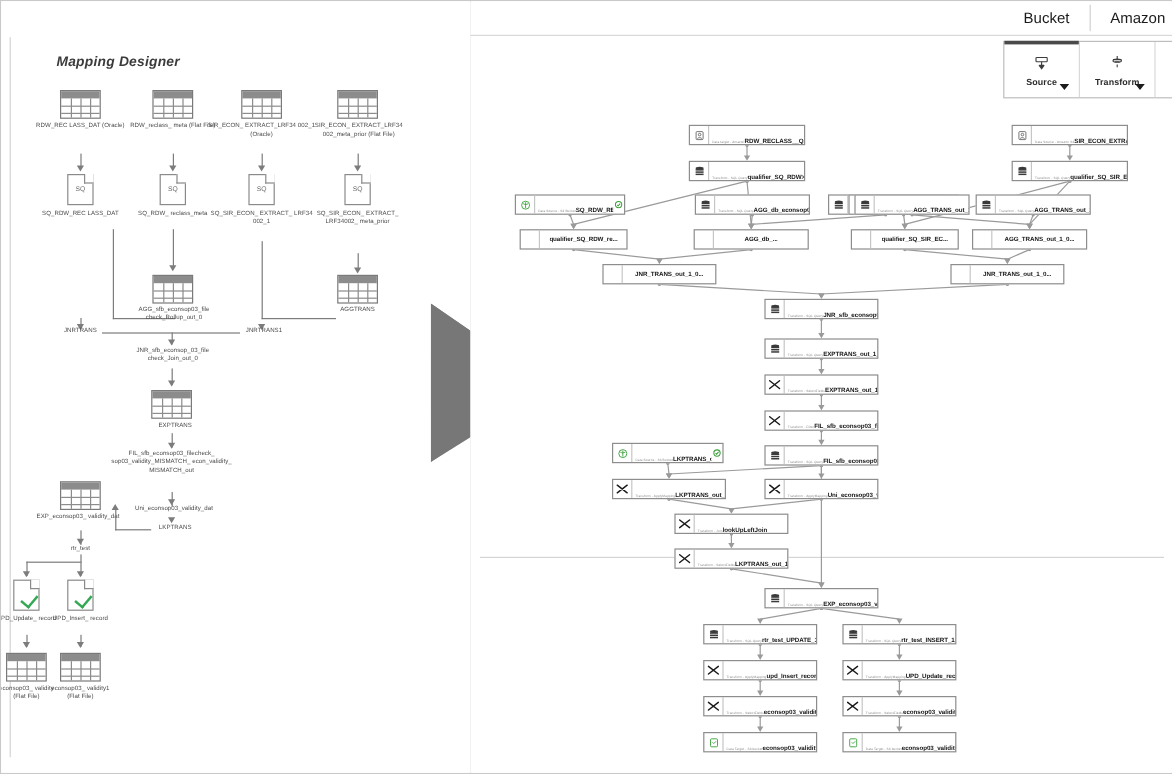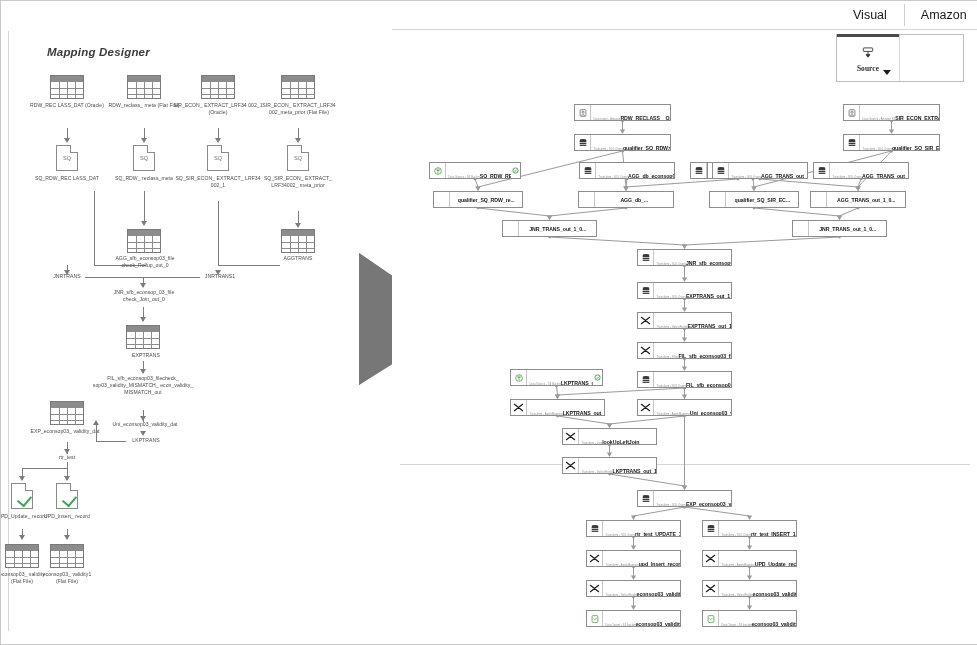--- a/index.html
+++ b/index.html
@@ -43,21 +43,21 @@
   .vline{position:absolute;left:391px;top:0;width:1px;height:643px;background:#c9c9c9;}
 
   .tabs{position:absolute;left:444px;top:0;height:28px;display:flex;align-items:center;}
   .tab{position:relative;padding:0 17px;font-size:12.5px;color:#1b1b1b;height:28px;display:flex;align-items:center;cursor:pointer;}
   .tab + .tab:before{content:"";position:absolute;left:0;top:3px;bottom:3px;width:1px;background:#d0d0d0;}
   .tabs-rule{position:absolute;left:391px;top:28px;width:586px;height:1px;background:#d8d8d8;}
 
   .toolbar{position:absolute;left:444px;top:33px;display:flex;border:1px solid #bdbdbd;background:#fff;height:48px;box-sizing:border-box;}
   .tb-btn{position:relative;width:62px;display:flex;flex-direction:column;align-items:center;justify-content:center;border-right:1px solid #d9d9d9;box-sizing:border-box;cursor:pointer;}
   .tb-btn:last-child{border-right:none;}
-  .tb-btn.wide{width:63px;font-family:Liberation Serif, serif;}
+  .tb-btn.wide{width:63px;}
   .tb-btn .tb-label{font-size:7.4px;font-weight:bold;color:#2b2b2b;margin-top:3px;letter-spacing:.1px;}
   .tb-btn .caret{position:absolute;right:8px;bottom:6px;width:0;height:0;border-left:4.5px solid transparent;border-right:4.5px solid transparent;border-top:5px solid #1c1c1c;}
   .tb-btn.active-tab:before{content:"";position:absolute;left:0;right:0;top:-1px;height:2.5px;background:#4a4a4a;}
   .tb-icon{height:17px;display:flex;align-items:center;justify-content:center;}
 
   
   .gnode{position:absolute;box-sizing:border-box;border:1px solid #8d8d8d;background:#fff;display:flex;align-items:stretch;height:17px;}
   .gnode .gicon{width:15px;border-right:1px solid #c6c6c6;display:flex;align-items:center;justify-content:center;flex:0 0 15px;}
   .gnode .gtext{flex:1;min-width:0;padding:1px 2px 0 2.5px;overflow:hidden;}
   .gnode .gsub{font-size:2.6px;color:#8b8b8b;line-height:3.2px;white-space:nowrap;overflow:hidden;letter-spacing:.12px;}
@@ -283,38 +283,48 @@
         <polygon points="0,0 96,66 96,72 0,132" fill="#777777"></polygon>
         <polygon points="0,0 96,66 0,132" fill="#777777"></polygon>
       </svg>
   </div>
 
   <div class="vline"></div>
 
   <div class="right-panel">
 
     <div class="tabs">
-      <div class="tab">Visual</div>
+      <div class="tab">Bucket</div>
       <div class="tab">Amazon</div>
       <div class="tab">Job details</div>
 
     </div>
 
     <div class="toolbar">
       <div class="tb-btn wide active-tab">
         <span class="tb-icon">
           <svg width="14" height="14" viewBox="0 0 24 24" fill="none" stroke="#3d3d3d" stroke-width="1.6">
               <rect x="4" y="5" width="16" height="6" rx="1"></rect>
               <path d="M12 11v5M8.5 16h7M12 21l-3-4h6z" fill="#3d3d3d"></path>
             </svg>
         </span>
         <span class="tb-label">Source</span>
         <span class="caret"></span>
       </div>
       <div class="tb-btn wide">
+        <span class="tb-icon">
+          <svg width="14" height="14" viewBox="0 0 24 24" fill="none" stroke="#3d3d3d" stroke-width="1.6">
+              <path d="M12 3v4M6 8h12M8.5 11h7M12 15v4"></path>
+              <ellipse cx="12" cy="9.5" rx="6" ry="2.2"></ellipse>
+            </svg>
+        </span>
+        <span class="tb-label">Transform</span>
+        <span class="caret"></span>
+      </div>
+      <div class="tb-btn wide">
         
         
         
       </div>
 
     </div>
   </div>
 
   <div class="tabs-rule"></div>
   <div class="hrule" style="left:399px;top:463px;width:570px"></div>

